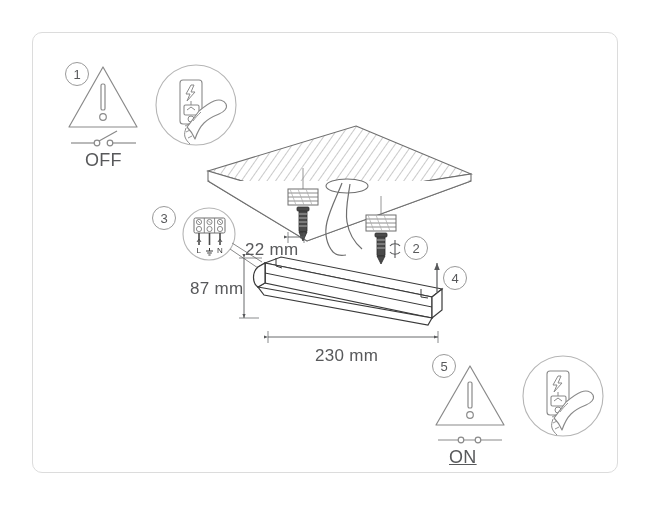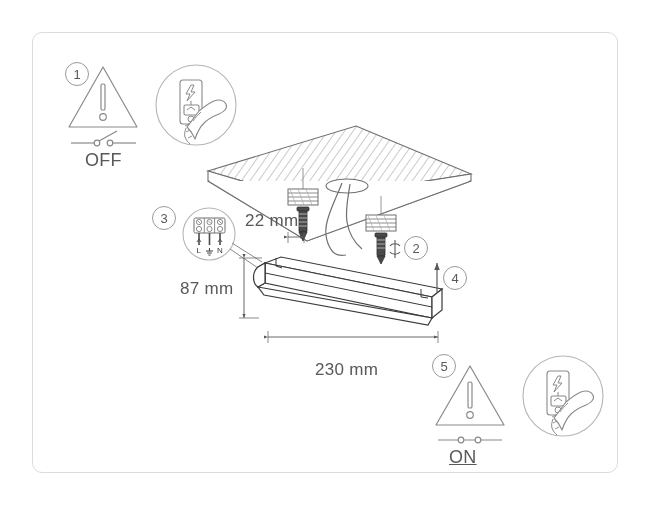--- a/index.html
+++ b/index.html
@@ -239,16 +239,16 @@
 
   <div class="stepnum" style="left:65px;top:62px;">1</div>
   <div class="stepnum" style="left:404px;top:236px;">2</div>
   <div class="stepnum" style="left:152px;top:206px;">3</div>
   <div class="stepnum" style="left:443px;top:266px;">4</div>
   <div class="stepnum" style="left:432px;top:354px;">5</div>
 
   <div class="lbl big" style="left:85px;top:150px;">OFF</div>
   <div class="lbl big" style="left:449px;top:447px;text-decoration:underline;">ON</div>
 
-  <div class="lbl" style="left:245px;top:211px;">22 mm</div>
-  <div class="lbl" style="left:180px;top:279px;">87 mm</div>
-  <div class="lbl" style="left:315px;top:346px;margin-top:14px;">230 mm</div>
+  <div class="lbl" style="left:245px;top:240px;">22 mm</div>
+  <div class="lbl" style="left:190px;top:279px;">87 mm</div>
+  <div class="lbl" style="left:315px;top:346px;">230 mm</div>
 </div>
 
 </body></html>

